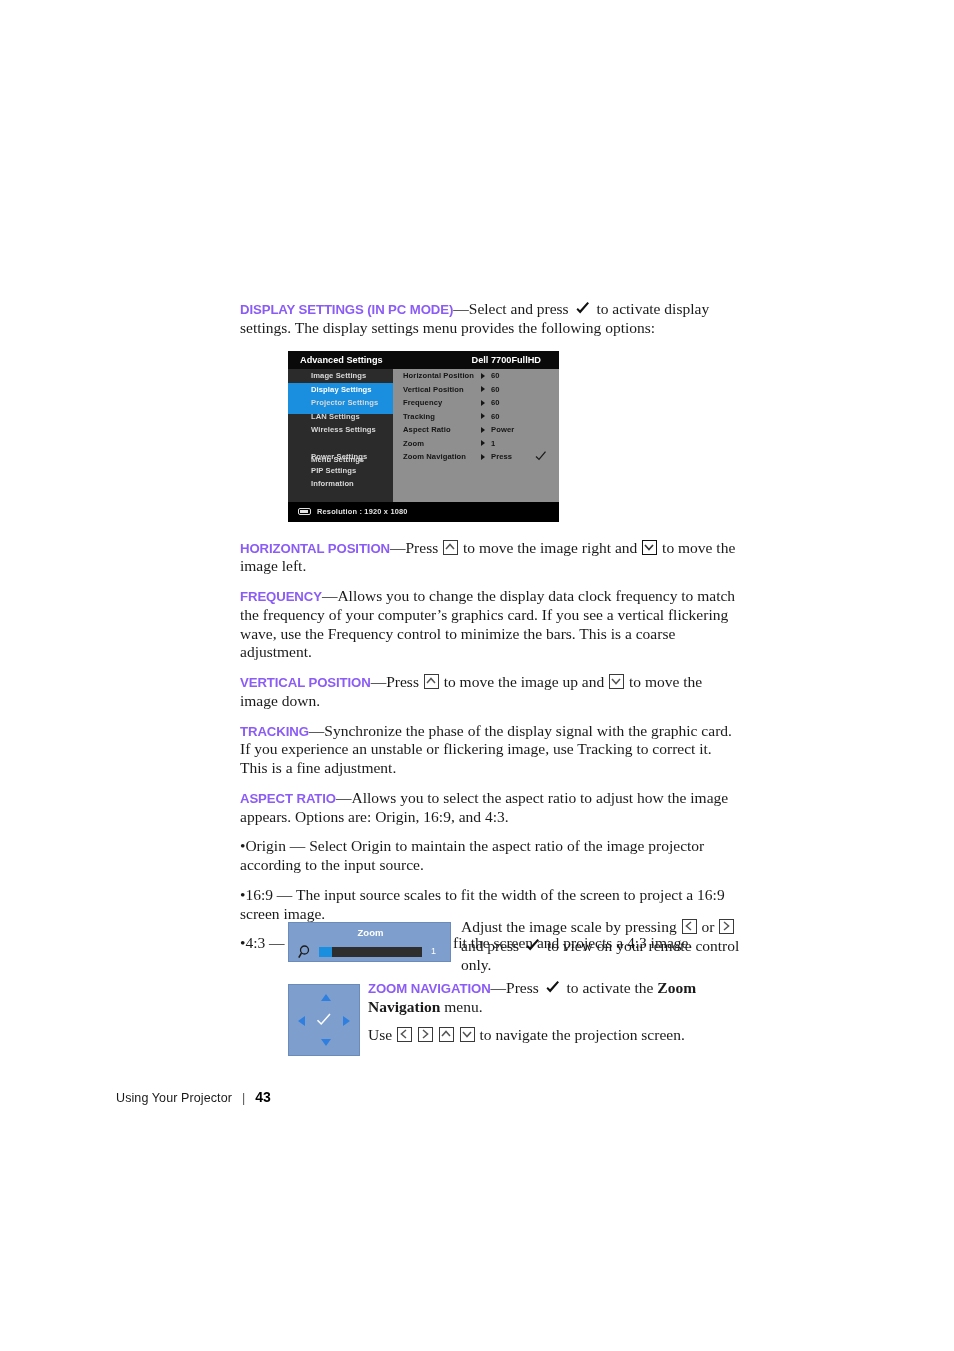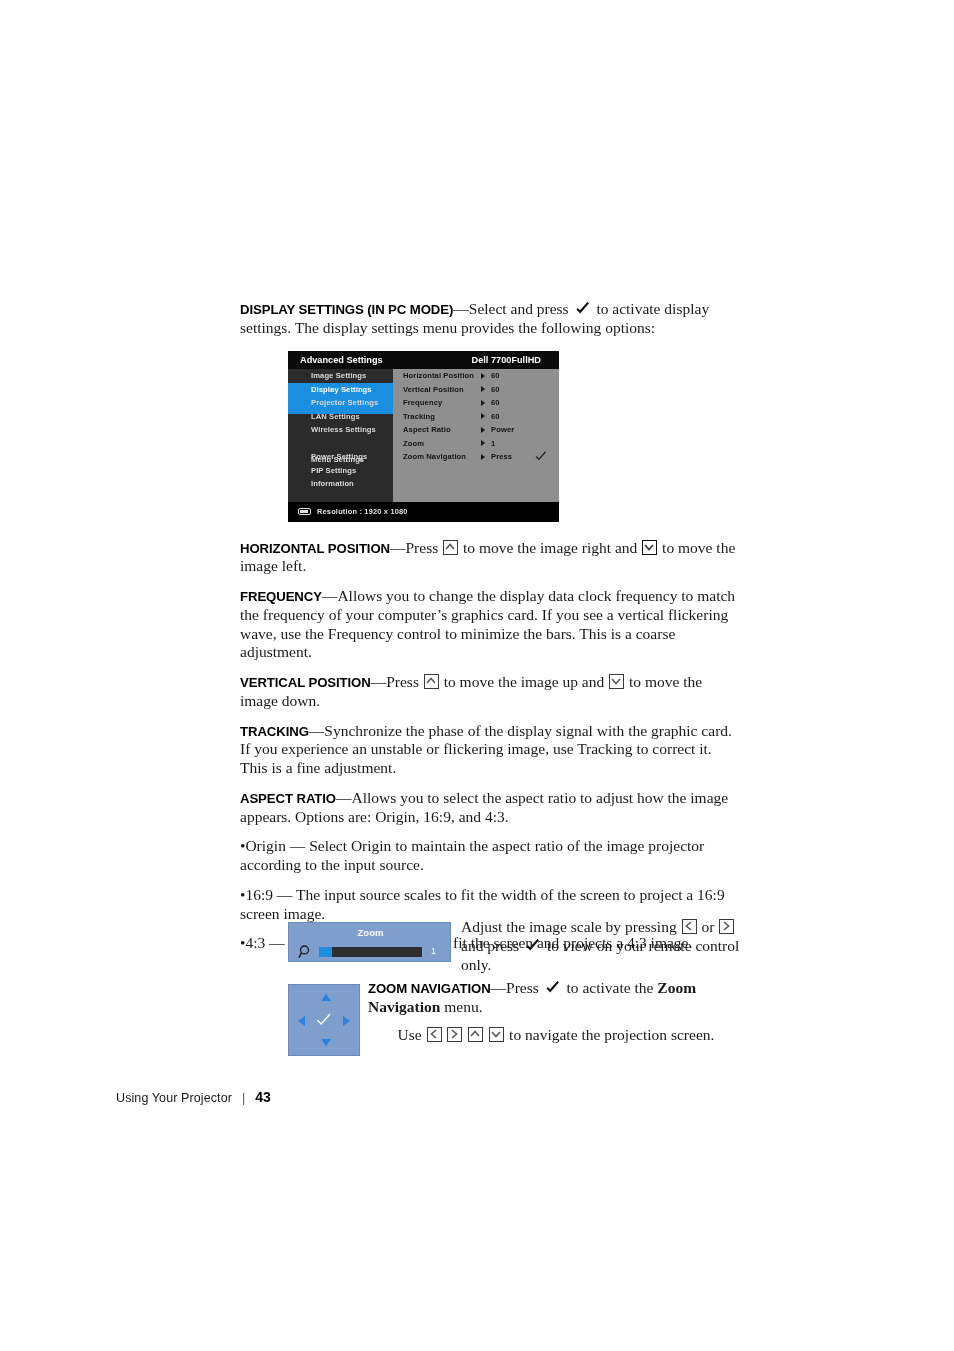--- a/index.html
+++ b/index.html
@@ -39,21 +39,21 @@
     margin: 0 0 11px 0;
     text-align: left;
   }
 
   
   .term {
     font-family: "Liberation Sans", sans-serif;
     font-weight: bold;
     font-size: 13.2px;
     letter-spacing: -0.1px;
-    color: #000000;
+    color: #8b5cf6;
     text-transform: uppercase;
     margin-top: 20px;
   }
   .bold-inline {
     font-weight: bold;
   }
 
   
   .key {
     display: inline-block;
@@ -505,21 +505,21 @@
   <div class="side-text side-nav">
     <p class="para" style="margin-bottom:9px;">
       <span class="term">Zoom Navigation</span><span>—Press</span>
       <span class="chk"><svg width="16" height="15" viewBox="0 0 16 15">
             <path d="M1.5 7.5 L5.2 11.5 L14 1.2 L12.4 0 L5.0 8.2 L2.8 5.9 Z" fill="#111"></path>
           </svg></span>
       <span>to activate the</span>
       <span class="bold-inline">Zoom Navigation</span>
       <span>menu.</span>
     </p>
-    <p class="para" style="margin-bottom:12px;text-align:center;">
+    <p class="para" style="margin-bottom:12px;">
       <span>Use</span>
       <span class="key"><svg width="12" height="12" viewBox="0 0 12 12">
             <path d="M8 2 L3.4 6 L8 10" stroke="#555" stroke-width="1.5" fill="none"></path>
           </svg></span>
       <span class="key"><svg width="12" height="12" viewBox="0 0 12 12">
             <path d="M4 2 L8.6 6 L4 10" stroke="#555" stroke-width="1.5" fill="none"></path>
           </svg></span>
       <span class="key"><svg width="12" height="12" viewBox="0 0 12 12">
             <path d="M2 8 L6 3.4 L10 8" stroke="#555" stroke-width="1.5" fill="none"></path>
           </svg></span>

